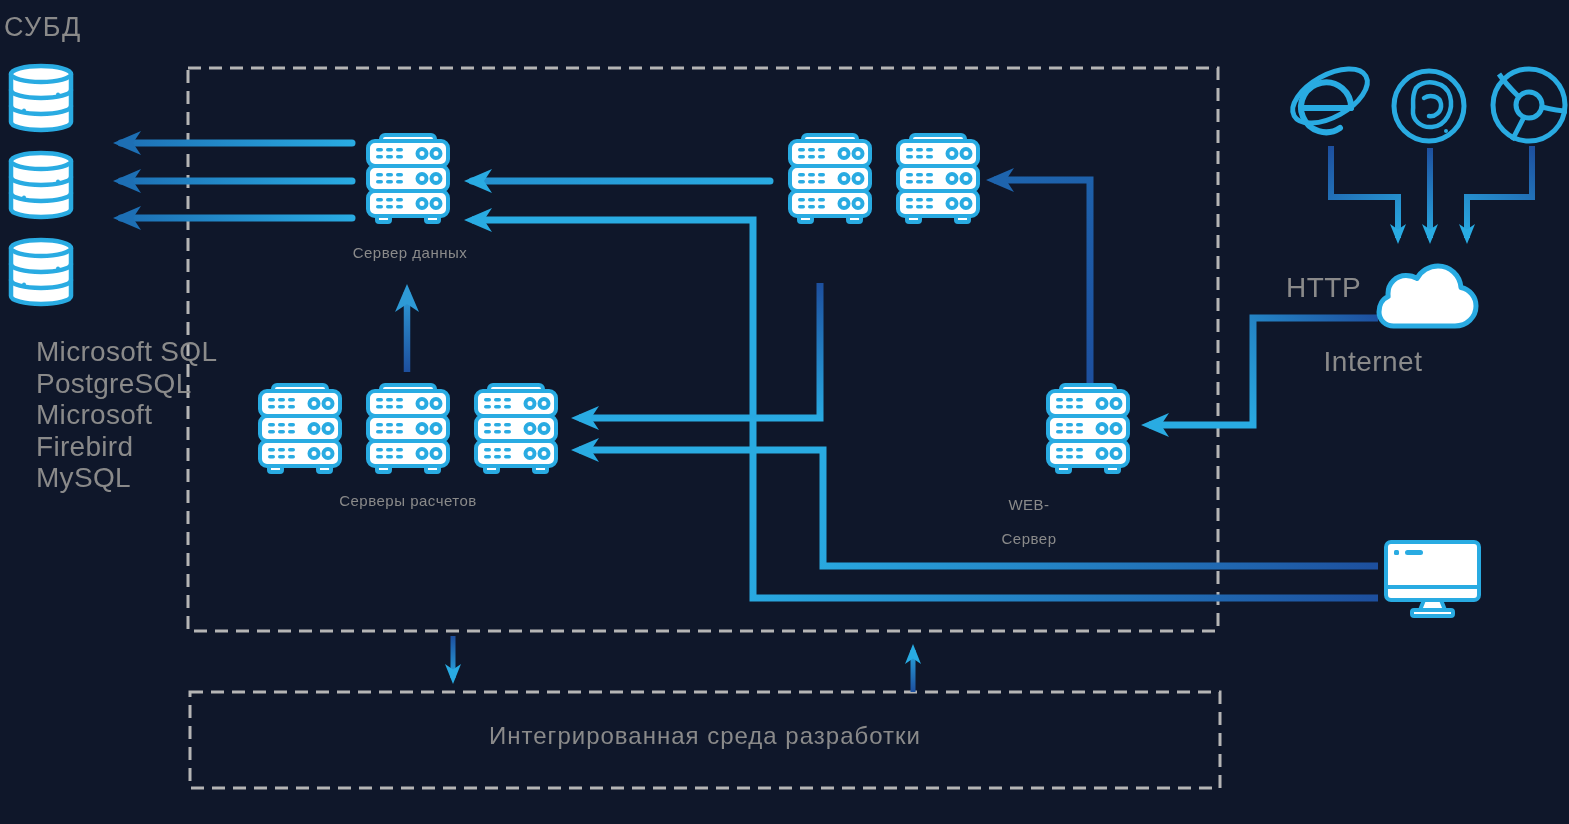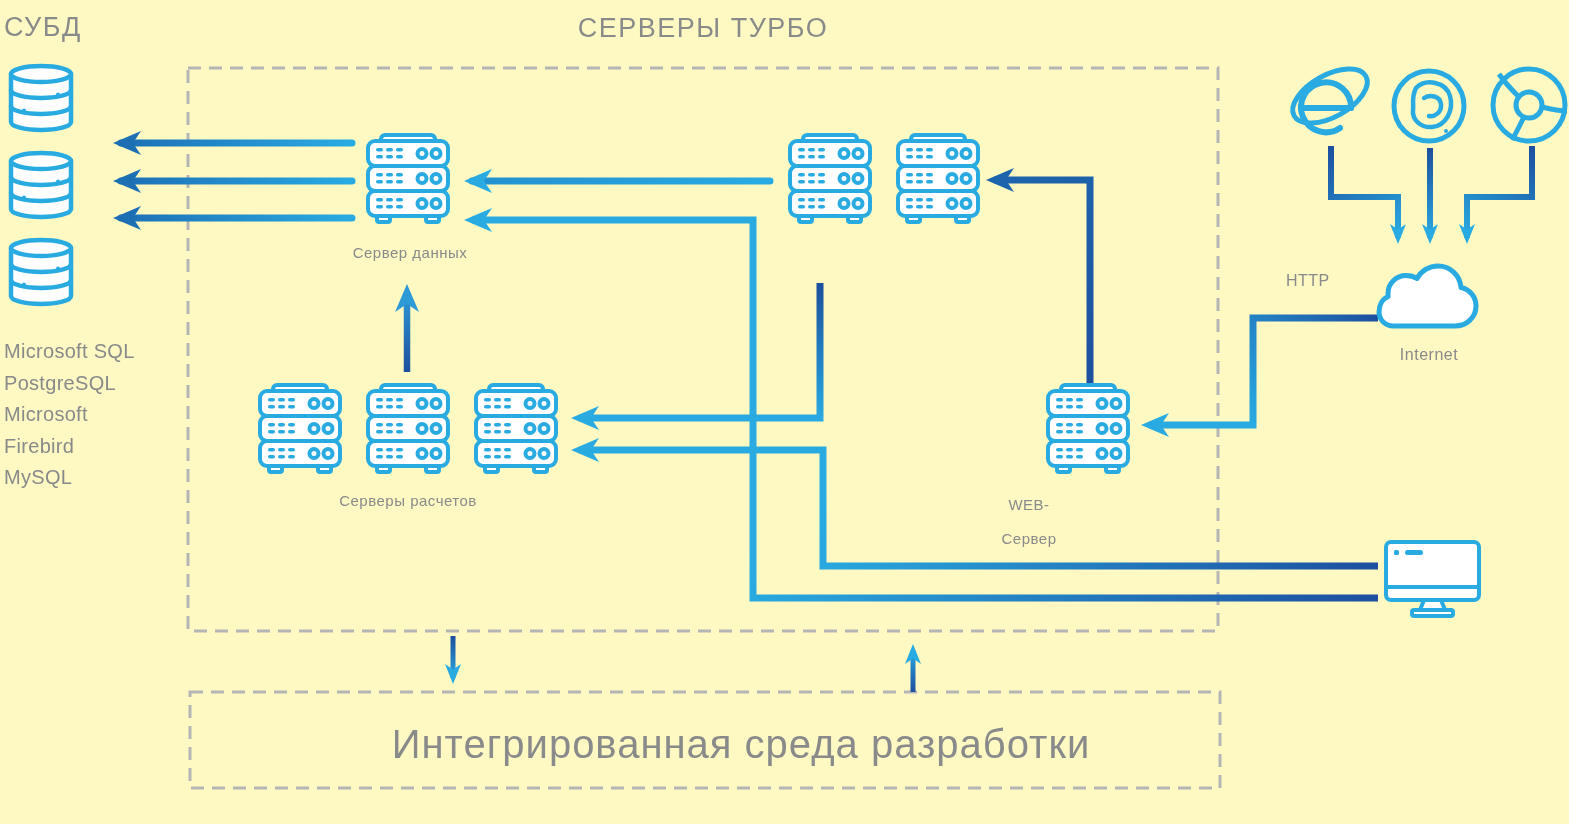--- a/index.html
+++ b/index.html
@@ -1,28 +1,28 @@
 <!DOCTYPE html>
 <html><head>
 <meta charset="utf-8">
 <style>
   html,body{margin:0;padding:0;background:#fff;}
   .canvas{
-    position:relative;width:1569px;height:824px;background:#fef9c3;
+    position:relative;width:1569px;height:824px;background:#0f172a;
     font-family:"Liberation Sans","DejaVu Sans",sans-serif;overflow:hidden;
   }
   .lines{position:absolute;left:0;top:0;width:1569px;height:824px;}
   .icon{position:absolute;}
   .label{position:absolute;color:#8a8a8a;white-space:nowrap;}
   .title{font-size:27px;letter-spacing:1.5px;}
   .center{transform:translateX(-50%);text-align:center;}
   .nodelabel{font-size:15px;letter-spacing:0.5px;}
-  .small-title{font-size:16px;letter-spacing:0.5px;}
-  .db-list{font-size:20px;line-height:31.5px;letter-spacing:0.3px;}
-  .ide-label{font-size:40px;letter-spacing:1px;margin-left:36px;}
+  .small-title{font-size:28px;letter-spacing:0.5px;}
+  .db-list{font-size:28px;line-height:31.5px;letter-spacing:0.3px;margin-left:32px;}
+  .ide-label{font-size:24px;letter-spacing:1px;}
   .two-line{line-height:34px;}
 </style>
 </head>
 <body>
 
 <div class="canvas">
 
   <svg class="lines" viewBox="0 0 1569 824">
     <defs>
 
@@ -247,37 +247,36 @@
       <path d="M40,60 L57,60 L61,70 L36,70 Z"></path>
       <rect x="28" y="70" width="41" height="6" rx="2"></rect>
     </g>
     <g fill="#29abe2">
       <rect x="10" y="10" width="5" height="5" rx="1.5"></rect>
       <rect x="21" y="10" width="18" height="5" rx="2.5"></rect>
     </g>
   </svg>
 
   <div class="label title" style="left:4px;top:12px">СУБД</div>
-  <div class="label title center" style="left:703px;top:13px">СЕРВЕРЫ ТУРБО</div>
 
   <div class="label db-list" style="left:4px;top:336px">
     <div>Microsoft SQL</div>
     <div>PostgreSQL</div>
     <div>Microsoft</div>
     <div>Firebird</div>
     <div>MySQL</div>
   </div>
 
   <div class="label nodelabel center" style="left:410px;top:244px">Сервер данных</div>
   <div class="label nodelabel center" style="left:408px;top:492px">Серверы расчетов</div>
 
   <div class="label nodelabel center two-line" style="left:1029px;top:488px">
     <div>WEB-</div>
     <div>Сервер</div>
   </div>
 
   <div class="label small-title" style="left:1286px;top:272px">HTTP</div>
-  <div class="label small-title center" style="left:1429px;top:346px">Internet</div>
+  <div class="label small-title center" style="left:1373px;top:346px">Internet</div>
 
 
   <div class="label ide-label center" style="left:705px;top:722px">Интегрированная среда разработки</div>
 
 </div>
 
 </body></html>

